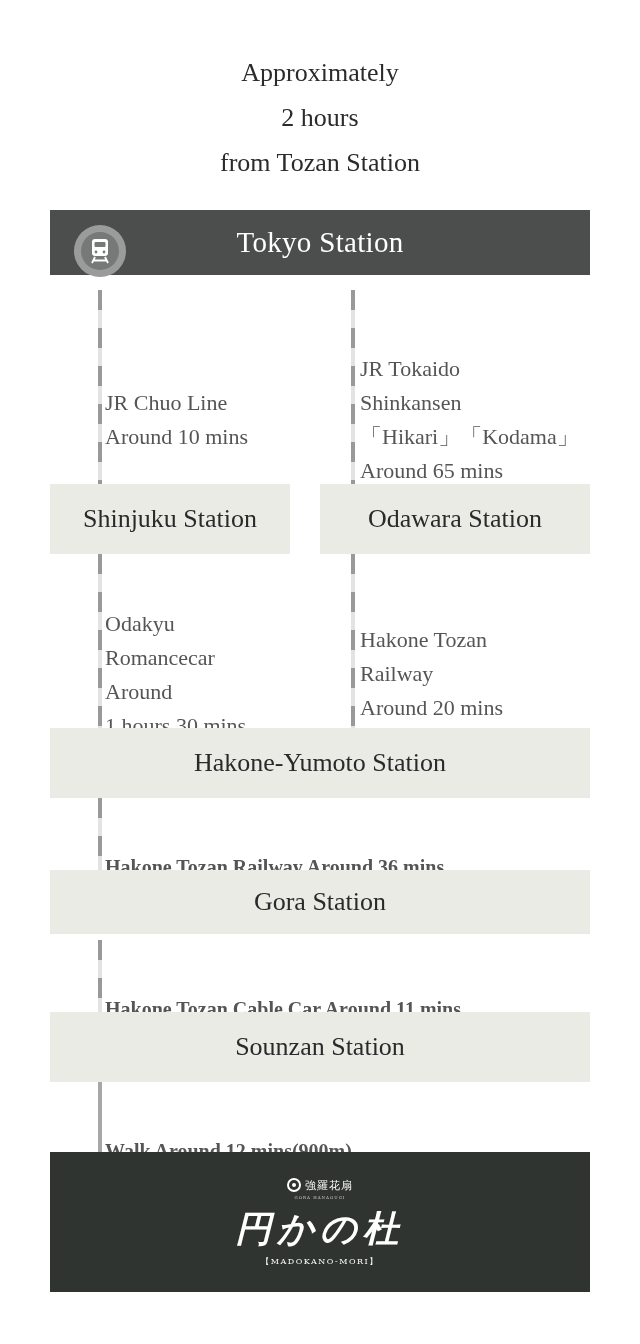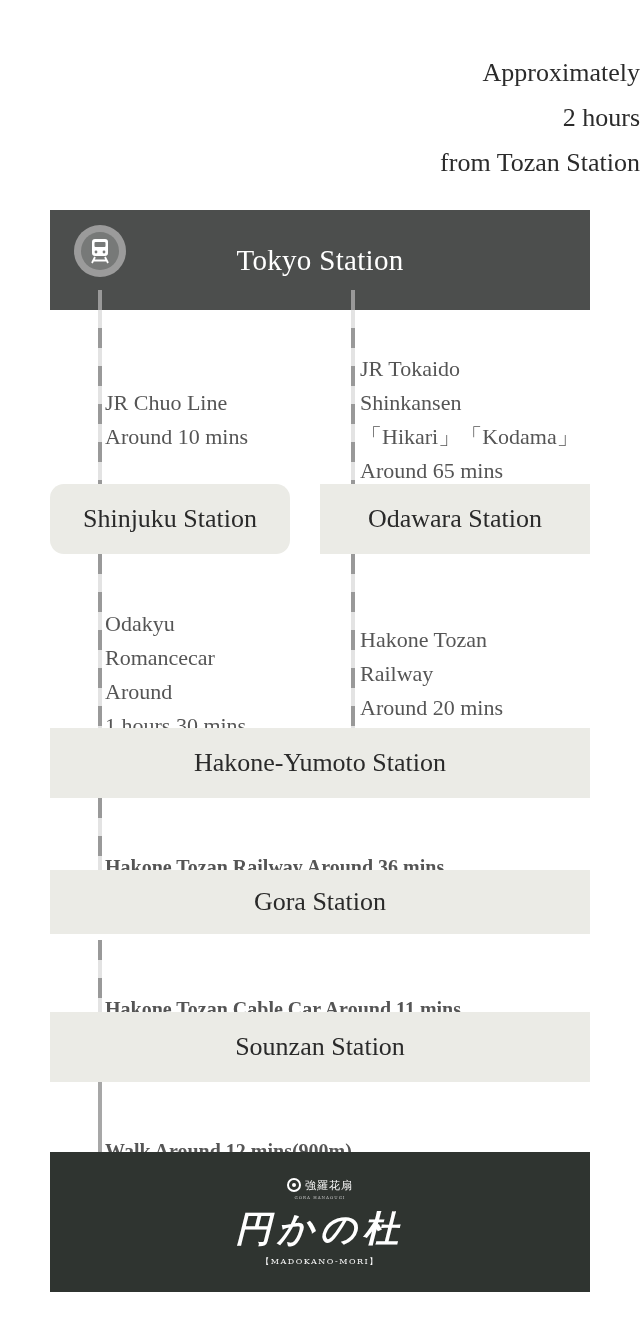--- a/index.html
+++ b/index.html
@@ -1,27 +1,27 @@
 <!DOCTYPE html>
 <html><head>
 <meta charset="utf-8">
 <style>
   * { box-sizing: border-box; margin: 0; padding: 0; }
   html, body { width: 640px; height: 1344px; background: #ffffff; overflow: hidden; }
   body { font-family: "DejaVu Serif", "Liberation Serif", serif; color: #333; position: relative; }
 
   .intro {
     position: absolute; left: 0; top: 50px; width: 640px;
-    text-align: right; font-size: 26px; line-height: 45px; color: #2b2b2b;
+    text-align: center; font-size: 26px; line-height: 45px; color: #2b2b2b;
     font-family: "Liberation Serif", "DejaVu Serif", serif;
   }
   .intro div { display: block; }
 
   .origin {
-    position: absolute; left: 50px; top: 210px; width: 540px; height: 100px;
+    position: absolute; left: 50px; top: 210px; width: 540px; height: 65px;
     background: #4c4e4d; color: #fff;
     display: flex; align-items: center; justify-content: center;
   }
   .origin-title { font-size: 29px; font-family: "Liberation Serif", "DejaVu Serif", serif; letter-spacing: 0.3px; }
   .train-badge {
     position: absolute; left: 24px; top: 15px; width: 52px; height: 52px;
     border-radius: 50%; background: #9b9b9b;
     display: flex; align-items: center; justify-content: center;
   }
   .train-badge-inner {
@@ -98,21 +98,21 @@
   <div>JR Chuo Line</div>
   <div>Around 10 mins</div>
 </div>
 <div class="segment-text multi" style="left:360px; top:319px; width:238px;">
   <div>JR Tokaido</div>
   <div>Shinkansen</div>
   <div>「Hikari」「Kodama」</div>
   <div>Around 65 mins</div>
 </div>
 
-<div class="station" style="left:50px; top:484px; width:240px; height:70px;border-radius:14px;">
+<div class="station" style="left:50px; top:484px; width:240px; height:70px;">
   <span>Shinjuku Station</span>
 </div>
 <div class="station" style="left:320px; top:484px; width:270px; height:70px;">
   <span>Odawara Station</span>
 </div>
 
 <div class="segment-text multi" style="left:105px; top:574px; width:205px;">
   <div>Odakyu</div>
   <div>Romancecar</div>
   <div>Around</div>

